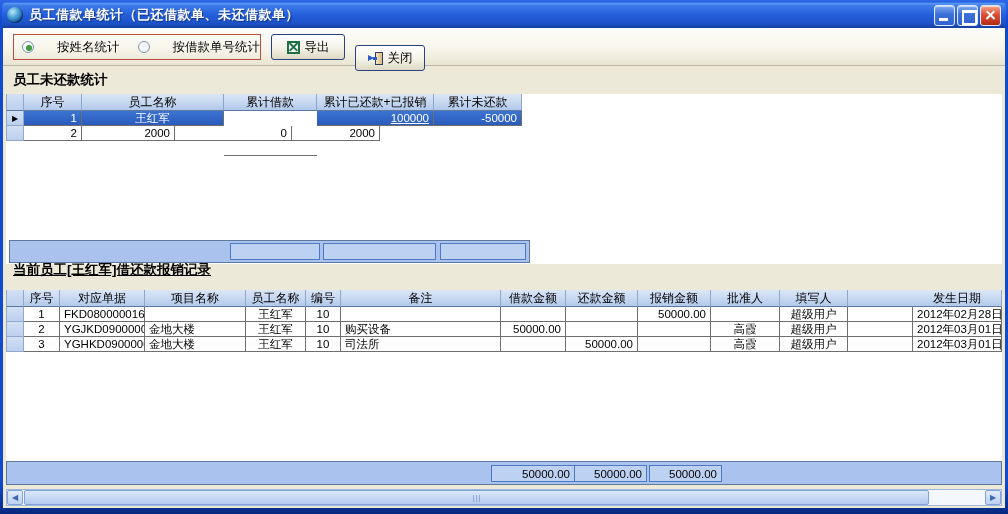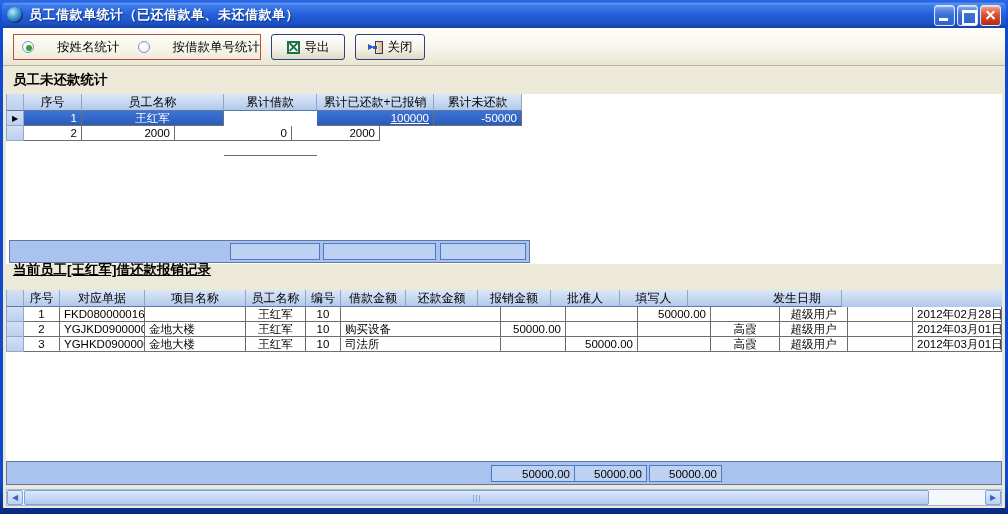--- a/index.html
+++ b/index.html
@@ -78,21 +78,21 @@
     border-radius:50%; background:#3E9B3E;
   }
   .tbtn {
     position:absolute; top:6px; height:26px;
     border:1px solid #28427E; border-radius:3px;
     background:linear-gradient(180deg,#FFFFFF 0%,#F4F2E8 55%,#DED9C4 100%);
     display:flex; align-items:center; justify-content:center; gap:5px;
     font-size:12.5px; color:#000; cursor:pointer;
   }
   .tbtn.export { left:268px; width:74px; }
-  .tbtn.closeb { left:352px; width:70px; }
+  .tbtn.closeb { left:352px; width:70px;margin-top:11px; }
   .xls-icon { width:13px; height:13px; border:2px solid #1E7145; background:#fff; position:relative; }
   .xls-icon::before, .xls-icon::after {
     content:""; position:absolute; left:-1px; top:3.5px; width:11px; height:1.8px; background:#1E7145;
   }
   .xls-icon::before { transform:rotate(45deg); }
   .xls-icon::after  { transform:rotate(-45deg); }
   .door-icon { width:15px; height:13px; position:relative; }
   .door-icon .door {
     position:absolute; right:0; top:0; width:8px; height:13px;
     background:linear-gradient(90deg,#F5E6C8,#D9B97E); border:1px solid #333A66;
@@ -258,20 +258,21 @@
 
     <div class="panel" id="panel2">
       <div class="grid" id="grid2">
           <div class="trow head">
             <div class="selcell"></div>
             <div class="tcell" style="width: 36px;">序号</div>
             <div class="tcell" style="width: 85px;">对应单据</div>
             <div class="tcell" style="width: 101px;">项目名称</div>
             <div class="tcell" style="width: 60px;">员工名称</div>
             <div class="tcell" style="width: 35px;">编号</div>
+            <div class="tcell" style="width: 160px;">备注</div>
             <div class="tcell" style="width: 65px;">借款金额</div>
             <div class="tcell" style="width: 72px;">还款金额</div>
             <div class="tcell" style="width: 73px;">报销金额</div>
             <div class="tcell" style="width: 69px;">批准人</div>
             <div class="tcell" style="width: 68px;">填写人</div>
             <div class="tcell" style="width: 65px; margin-top: 16px;">审核人</div>
             <div class="tcell" style="width: 89px;">发生日期</div>
           </div>
           <div class="trow">
             <div class="selcell"></div>

